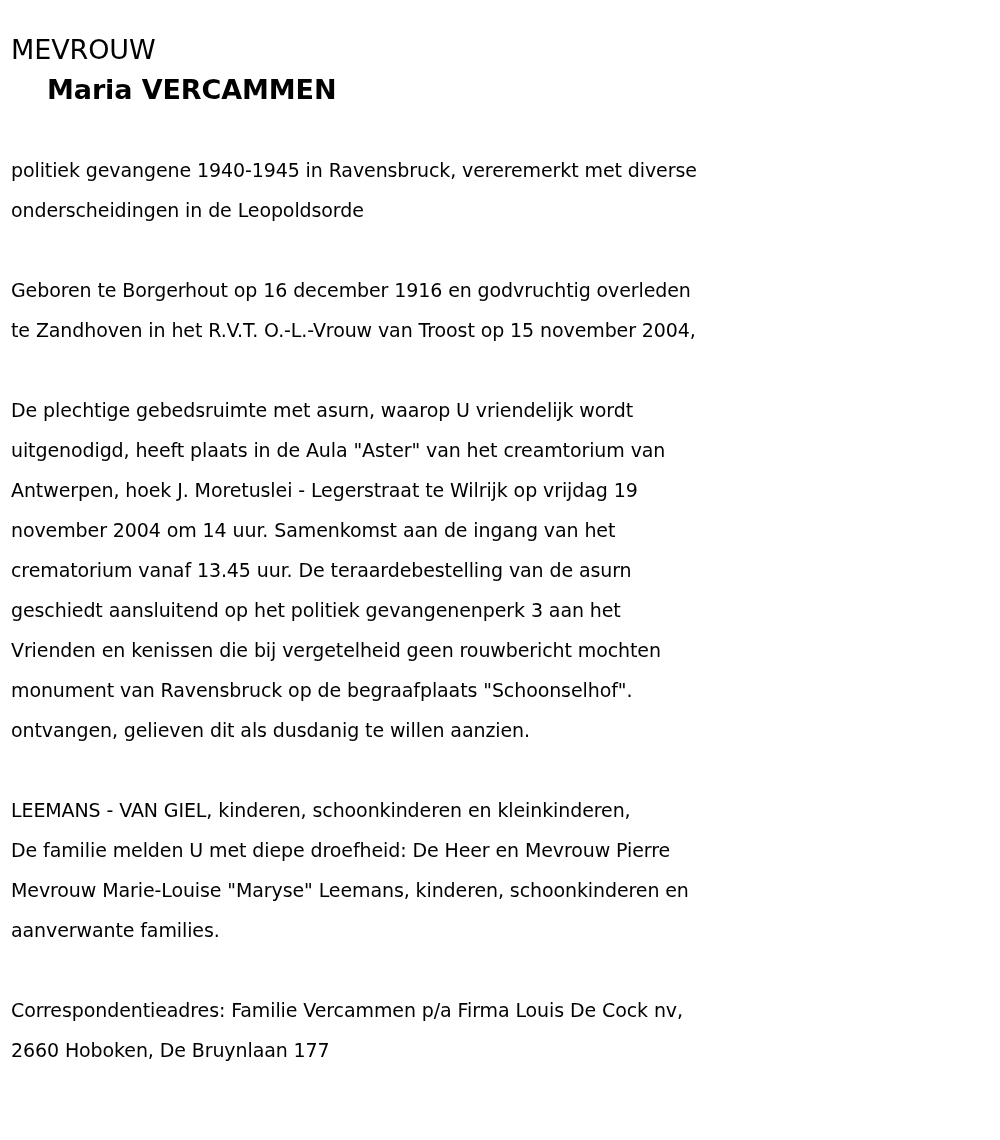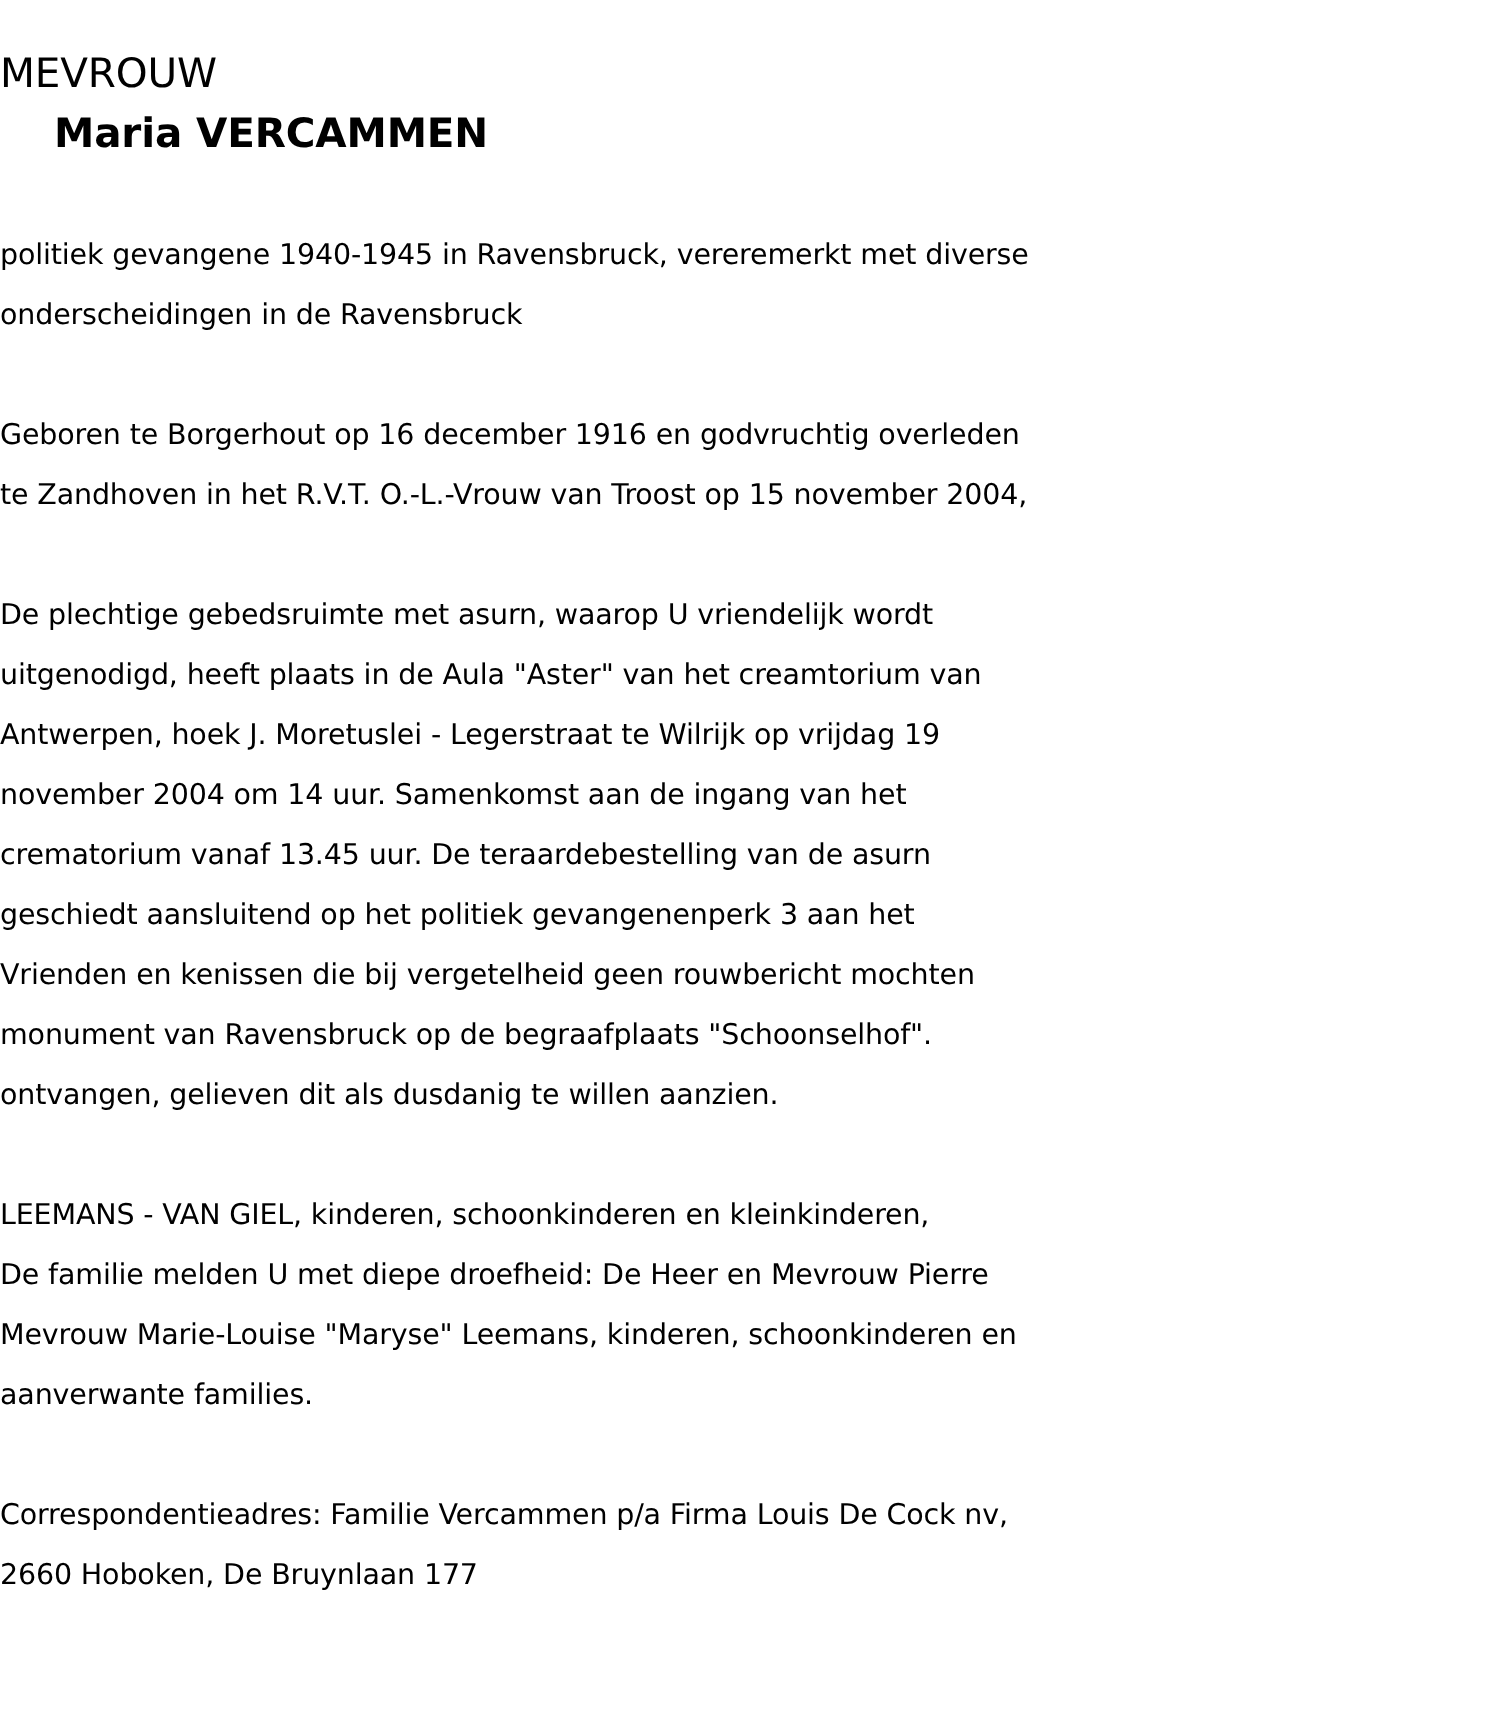--- a/index.html
+++ b/index.html
@@ -11,21 +11,21 @@
     width: 1000px;
     height: 1140px;
     font-family: "DejaVu Sans", "Liberation Sans", sans-serif;
     color: #000000;
     overflow: hidden;
   }
   .page {
     box-sizing: border-box;
     width: 960px;
     height: 1140px;
-    padding: 30px 20px 0 0;
+    padding: 30px 20px 0 11px;
     background: #ffffff;
   }
   .notice {
     font-size: 27px;
     line-height: 40px;
     color: #000000;
     letter-spacing: -0.1px;
   }
   .name-line {
     font-size: 27px;
@@ -57,21 +57,21 @@
 <div class="page">
   <div class="notice">
 
     <div class="name-line">MEVROUW</div>
     <div class="name-line bold">Maria VERCAMMEN</div>
 
     <div class="para-gap"></div>
 
     <p class="para">
       <span class="line">politiek gevangene 1940-1945 in Ravensbruck, vereremerkt met diverse</span>
-      <span class="line">onderscheidingen in de Ravensbruck</span>
+      <span class="line">onderscheidingen in de Leopoldsorde</span>
     </p>
 
     <div class="para-gap"></div>
 
     <p class="para">
       <span class="line">Geboren te Borgerhout op 16 december 1916 en godvruchtig overleden</span>
       <span class="line">te Zandhoven in het R.V.T. O.-L.-Vrouw van Troost op 15 november 2004,</span>
     </p>
 
     <div class="para-gap"></div>

